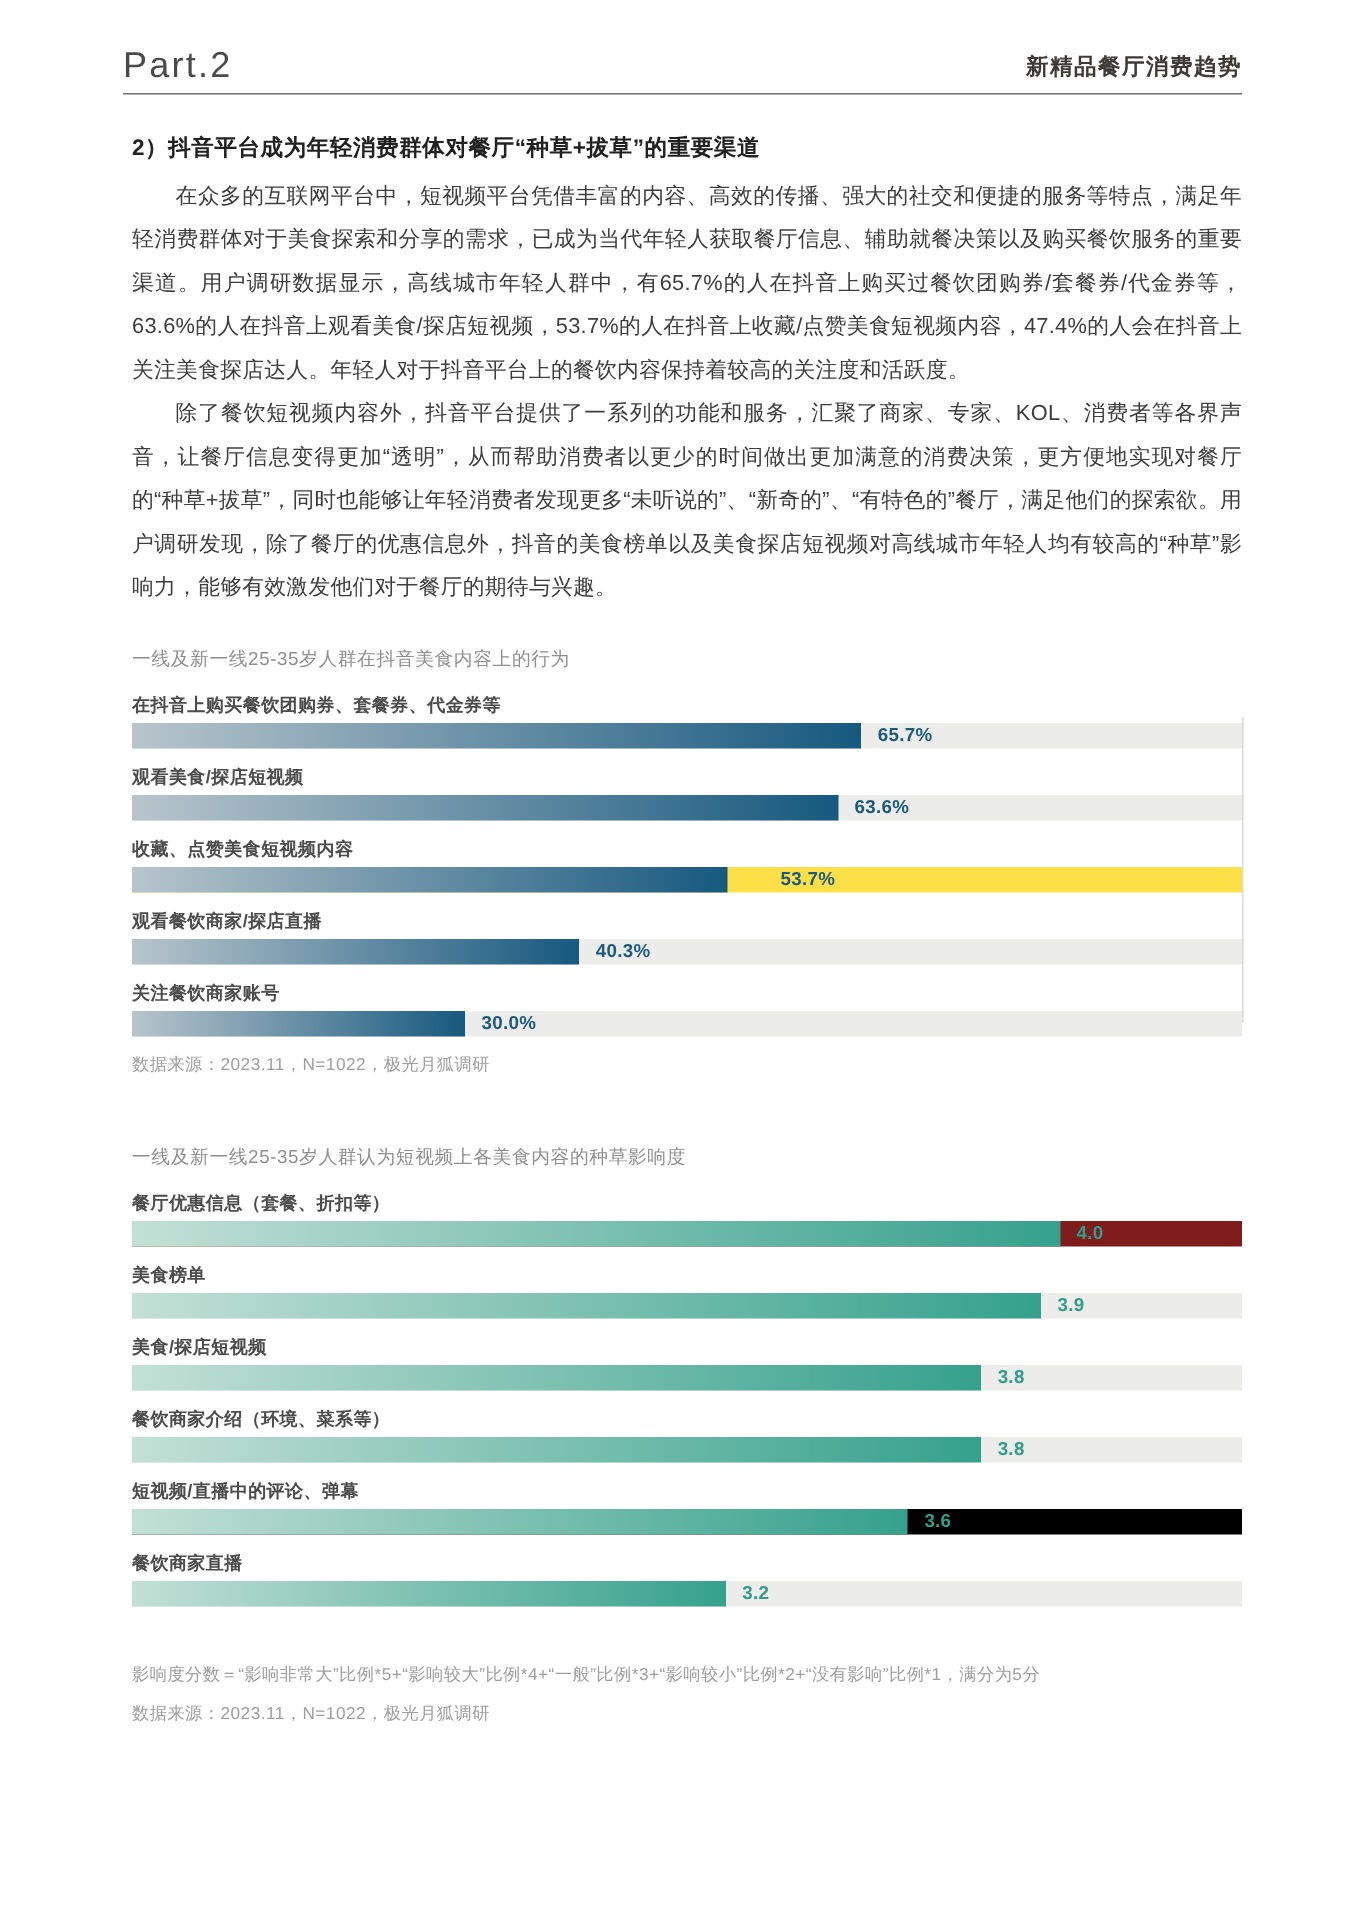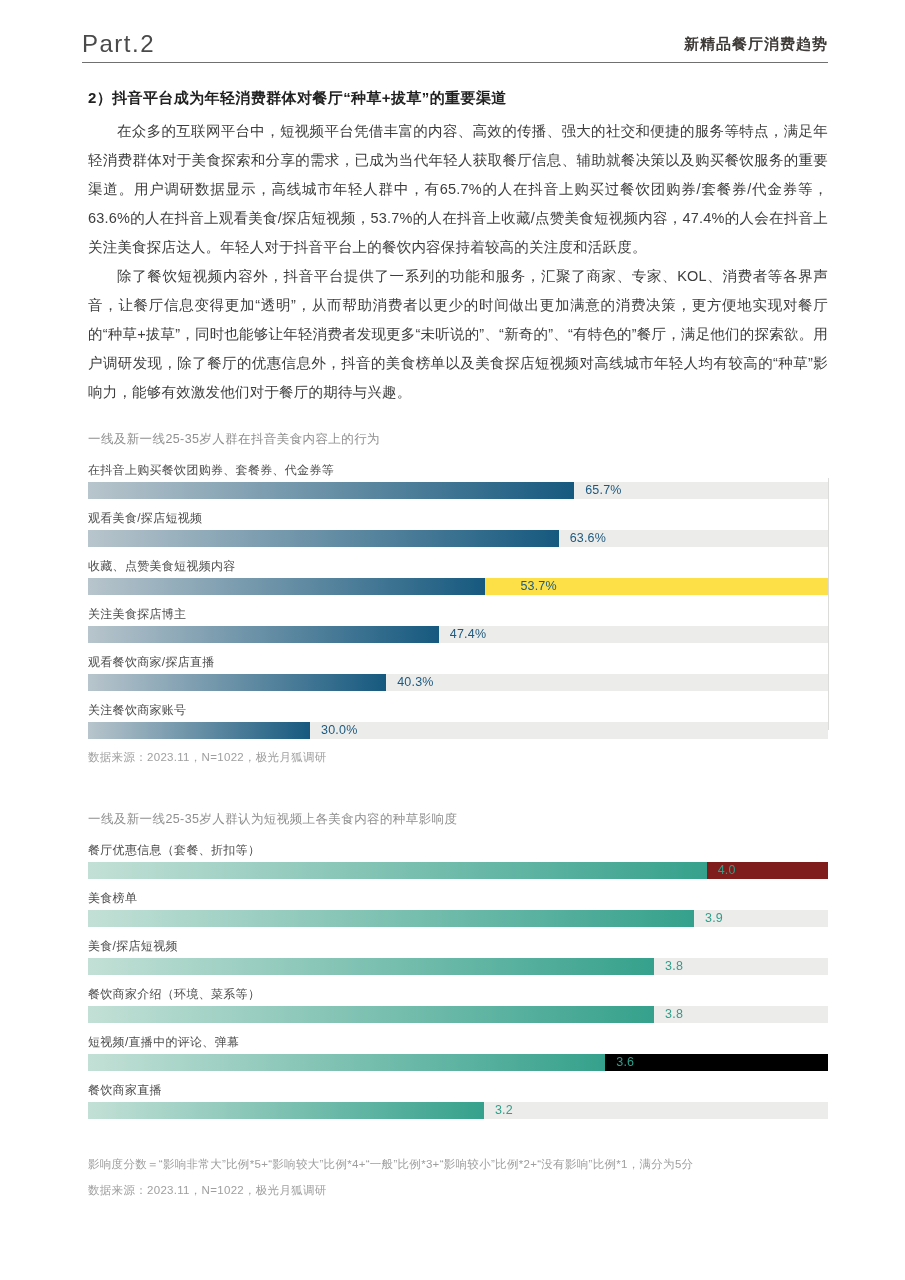--- a/index.html
+++ b/index.html
@@ -25,21 +25,21 @@
   .body-para { margin: 0; font-size: 14.5px; line-height: 29px; color: #3d3d3d;
                text-align: justify; text-indent: 2em; letter-spacing: 0.2px; }
 
   
   .chart { margin-top: 24px; }
   .chart-2 { margin-top: 46px; }
   .chart-title { font-size: 12.5px; color: #8f8f8f; letter-spacing: 0.4px; margin-bottom: 14px; }
   .rows { position: relative; }
   .chart-1 .rows::after { content: ""; position: absolute; right: -1px; top: 16px; bottom: 9px;
                           width: 1px; background: #dcdcda; }
-  .row { margin-bottom: 11px; }
+  .row { margin-bottom: 11px; font-weight: bold; }
   .row-label { font-size: 12px; line-height: 16px; color: #4c4c4c; letter-spacing: 0.3px; margin-bottom: 4px; }
   .track { position: relative; height: 17px; display: flex; align-items: center; width: 100%; }
   .bar { height: 17px; flex: 0 0 auto; }
   .val { margin-left: 11px; font-size: 12.5px; line-height: 17px; letter-spacing: 0.2px; white-space: nowrap; text-align: center; }
   .source { font-size: 11.5px; color: #9e9e9e; letter-spacing: 0.3px; margin-top: 8px; }
   .footnote { font-size: 11.5px; color: #9e9e9e; letter-spacing: 0.3px; margin-top: 38px; }
   .chart-2 .source { margin-top: 11px; }
 
   
   .footer { position: absolute; bottom: 38px; left: 0; width: 905px; text-align: center; }
@@ -77,27 +77,20 @@
             <div class="track" style="background: rgb(236, 236, 234);">
               <div class="bar" style="width: 63.6%; background: linear-gradient(90deg, rgb(184, 197, 204), rgb(22, 89, 127));"></div>
               <div class="val" style="color: rgb(29, 90, 128);">63.6%</div>
             </div>
           </div>
           <div class="row">
             <div class="row-label">收藏、点赞美食短视频内容</div>
             <div class="track" style="background: #fde047; gap: 24px;">
               <div class="bar" style="width: 53.7%; background: linear-gradient(90deg, rgb(184, 197, 204), rgb(22, 89, 127));"></div>
               <div class="val" style="color: rgb(29, 90, 128);">53.7%</div>
-            </div>
-          </div>
-          <div class="row">
-            <div class="row-label">关注美食探店博主</div>
-            <div class="track" style="background: rgb(236, 236, 234);">
-              <div class="bar" style="width: 47.4%; background: linear-gradient(90deg, rgb(184, 197, 204), rgb(22, 89, 127));"></div>
-              <div class="val" style="color: rgb(29, 90, 128);">47.4%</div>
             </div>
           </div>
           <div class="row">
             <div class="row-label">观看餐饮商家/探店直播</div>
             <div class="track" style="background: rgb(236, 236, 234);">
               <div class="bar" style="width: 40.3%; background: linear-gradient(90deg, rgb(184, 197, 204), rgb(22, 89, 127));"></div>
               <div class="val" style="color: rgb(29, 90, 128);">40.3%</div>
             </div>
           </div>
           <div class="row">

